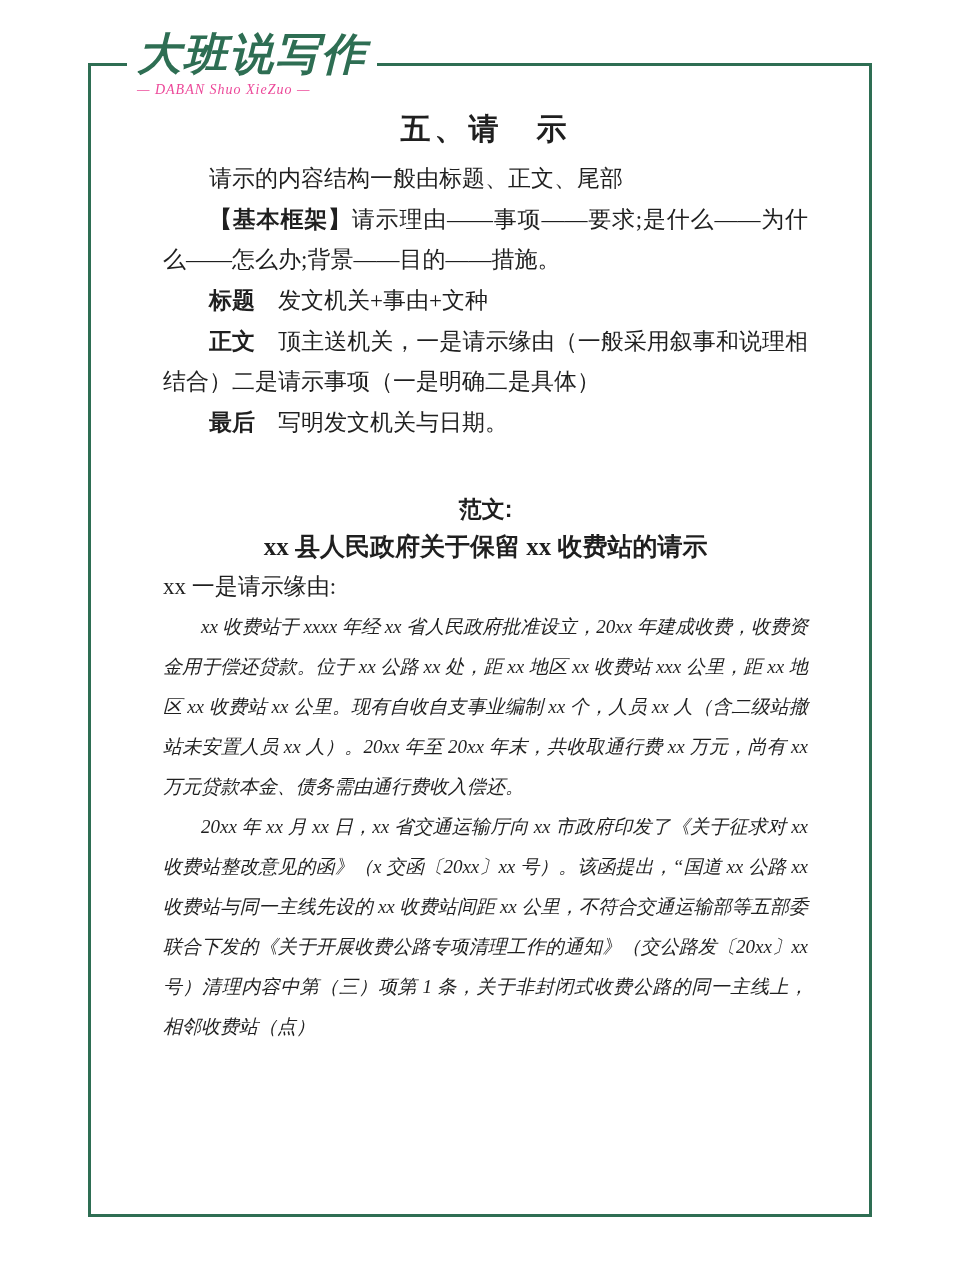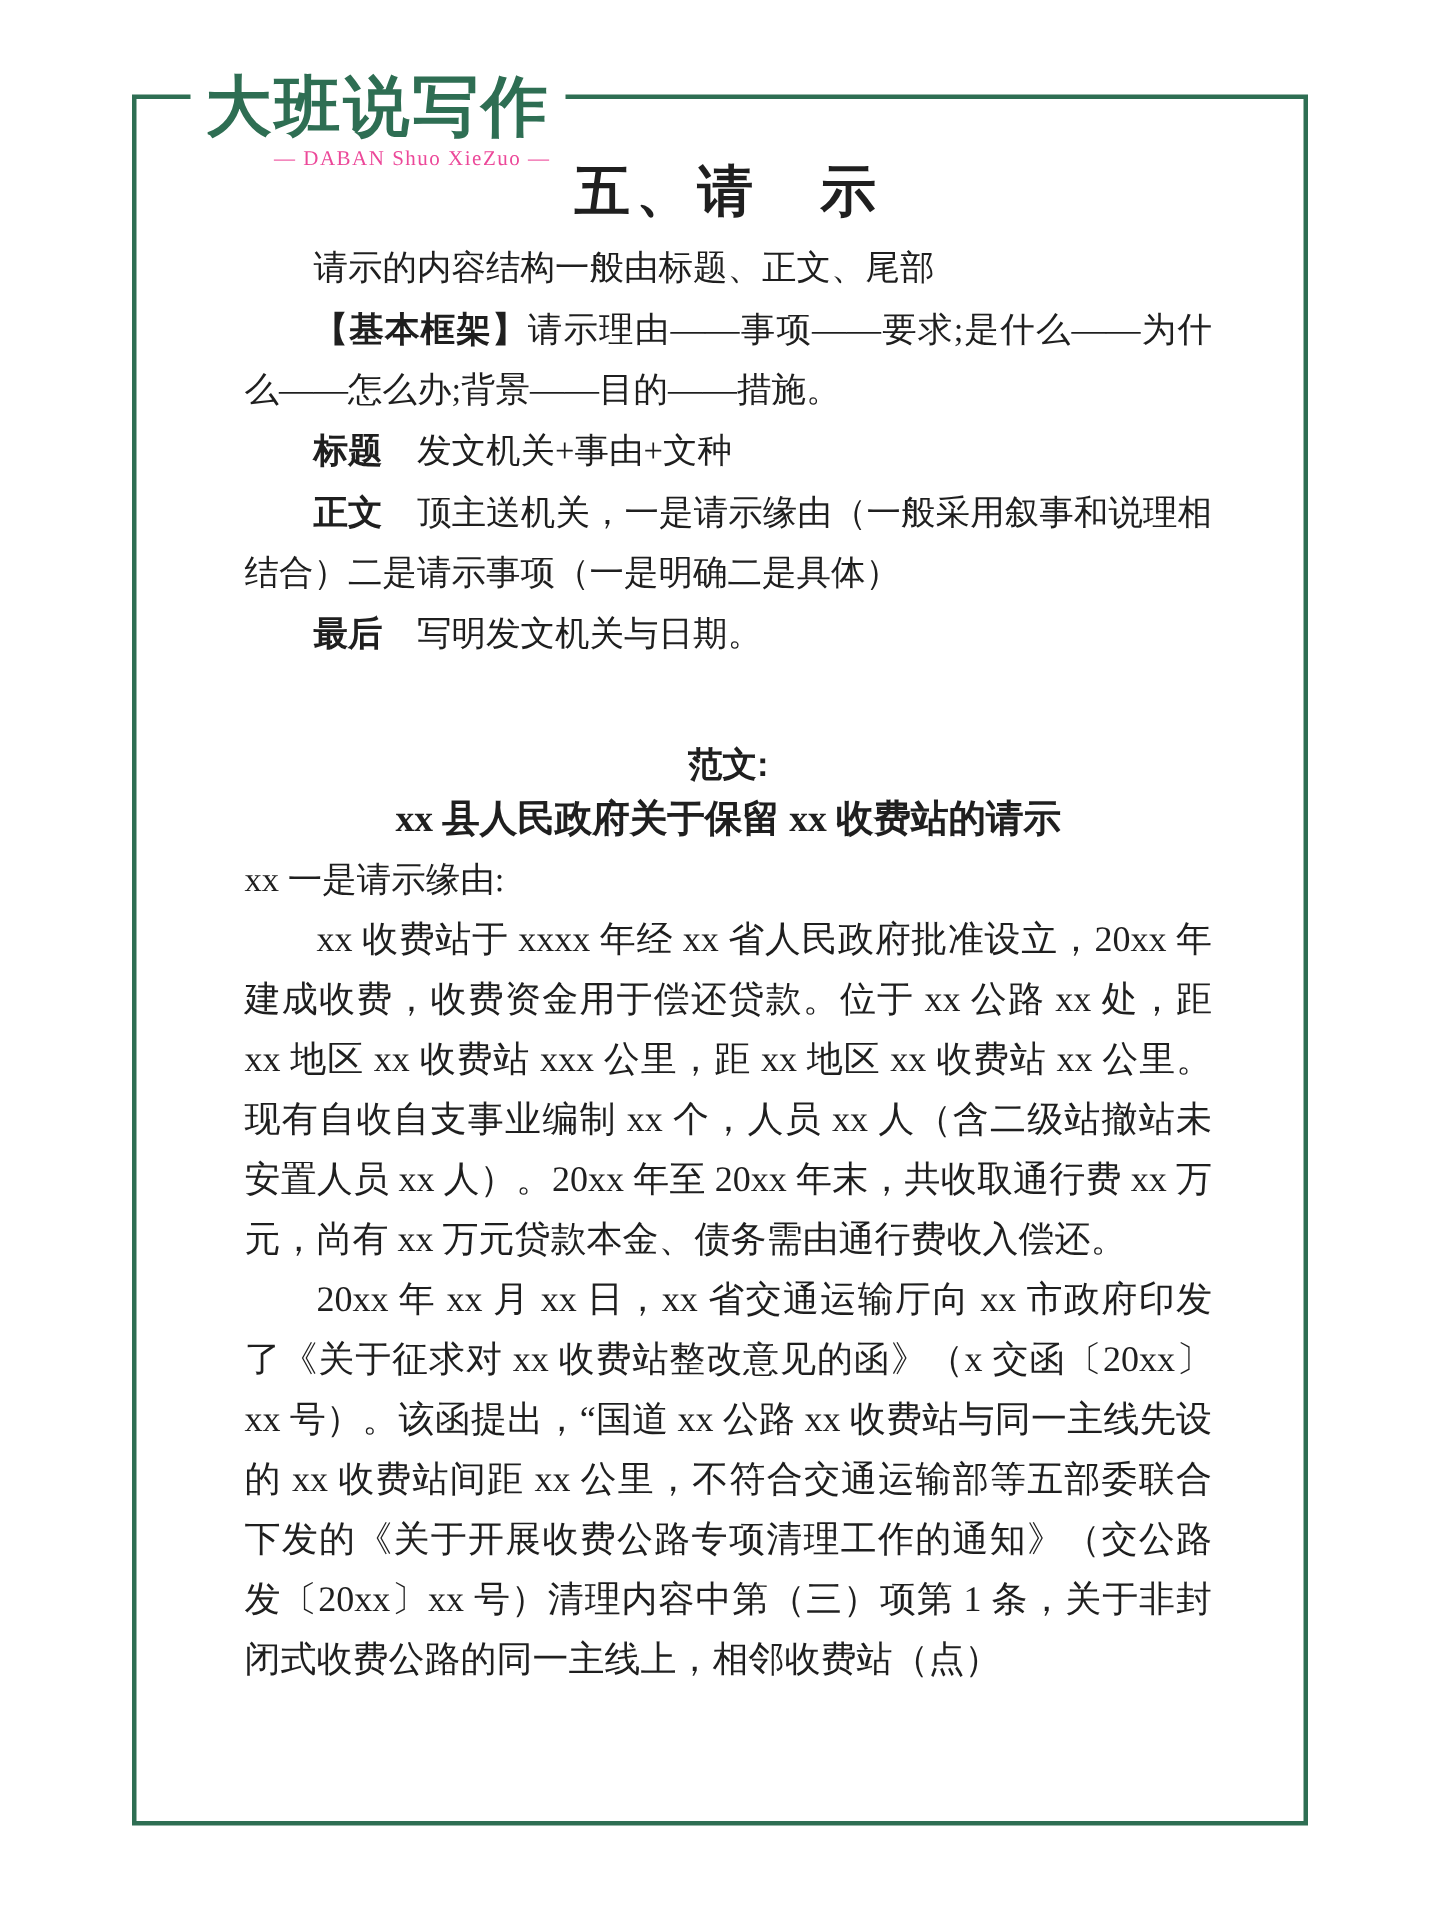--- a/index.html
+++ b/index.html
@@ -5,48 +5,48 @@
   html,body{margin:0;padding:0;background:#ffffff;}
   .page{
     position:relative;width:960px;height:1280px;background:#ffffff;
     overflow:hidden;font-family:"Liberation Serif",serif;color:#1f1f1f;
   }
   .frame{
     position:absolute;left:88px;top:63px;width:784px;height:1154px;
     border:3px solid #2e6e53;box-sizing:border-box;z-index:0;
   }
   .logo{
-    position:absolute;left:127px;top:47px;z-index:2;background:#ffffff;
-    padding:0 10px;text-align:right;
+    position:absolute;left:127px;top:30px;z-index:2;background:#ffffff;
+    padding:0 10px;text-align:left;font-style:italic;
   }
   .logo-cn{
     font-size:44px;font-weight:bold;color:#2e6e53;line-height:1.15;
     letter-spacing:2px;white-space:nowrap;
   }
   .logo-en{
     font-size:14px;color:#ec4899;letter-spacing:1px;line-height:1.1;
     margin-top:1px;white-space:nowrap;font-family:"Liberation Serif",serif;
   }
   .content{position:absolute;left:163px;top:112px;width:645px;z-index:1;}
   .page-title{
-    font-size:37px;font-weight:bold;text-align:center;margin:0 0 12px 0;
+    font-size:30px;font-weight:bold;text-align:center;margin:0 0 12px 0;
     line-height:34px;letter-spacing:4px;
   }
   .note{margin:0;font-size:23px;line-height:40px;text-indent:2em;text-align:justify;}
   .note-label{font-weight:bold;font-family:"Liberation Sans",sans-serif;}
   .sample-label{
     margin:48px 0 0 0;font-size:23px;line-height:36px;font-weight:bold;
     font-family:"Liberation Sans",sans-serif;
     text-align:center;
   }
   .sample-title{
     font-size:25px;font-weight:bold;text-align:center;margin:0;line-height:40px;
   }
   .salutation{margin:0;font-size:23px;line-height:40px;}
-  .body-para{margin:0;font-size:24px;line-height:40px;text-indent:2em;text-align:justify;}
+  .body-para{margin:0;font-size:19px;line-height:40px;text-indent:2em;text-align:justify;font-style:italic;}
 </style>
 </head>
 <body>
 
 <div class="page">
 
   <div class="frame"></div>
 
   <div class="logo">
     <div class="logo-cn">大班说写作</div>

